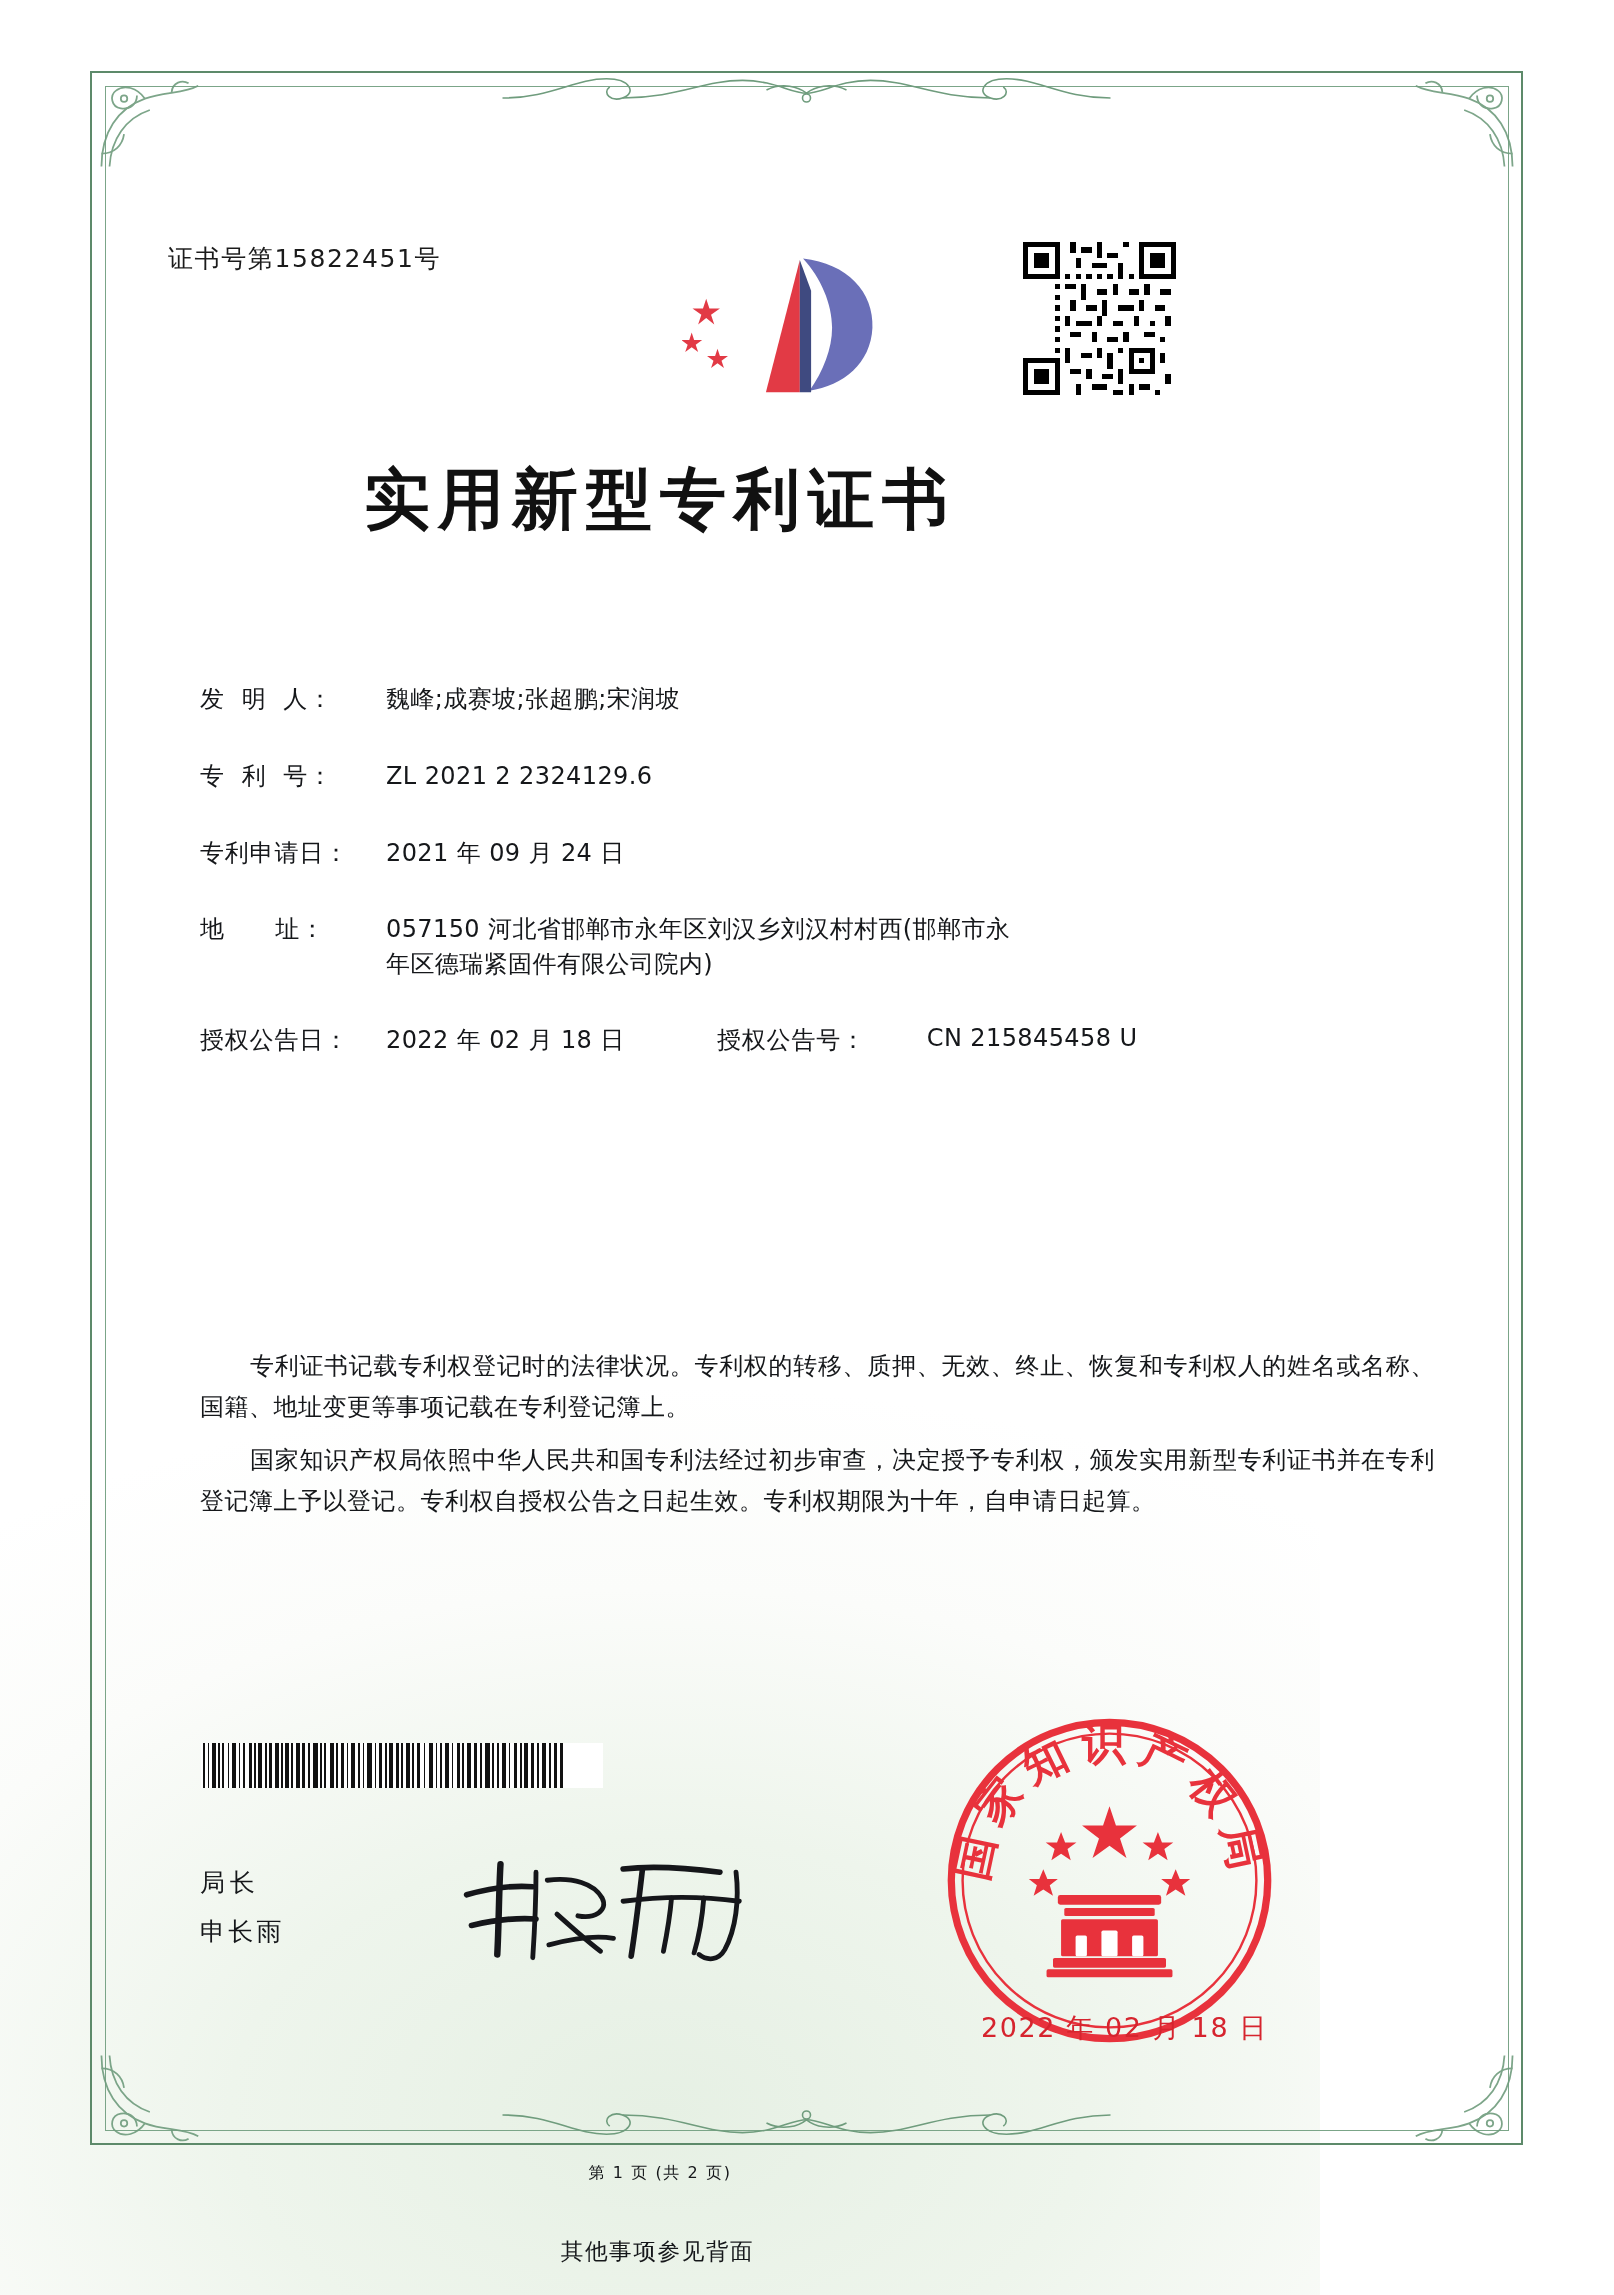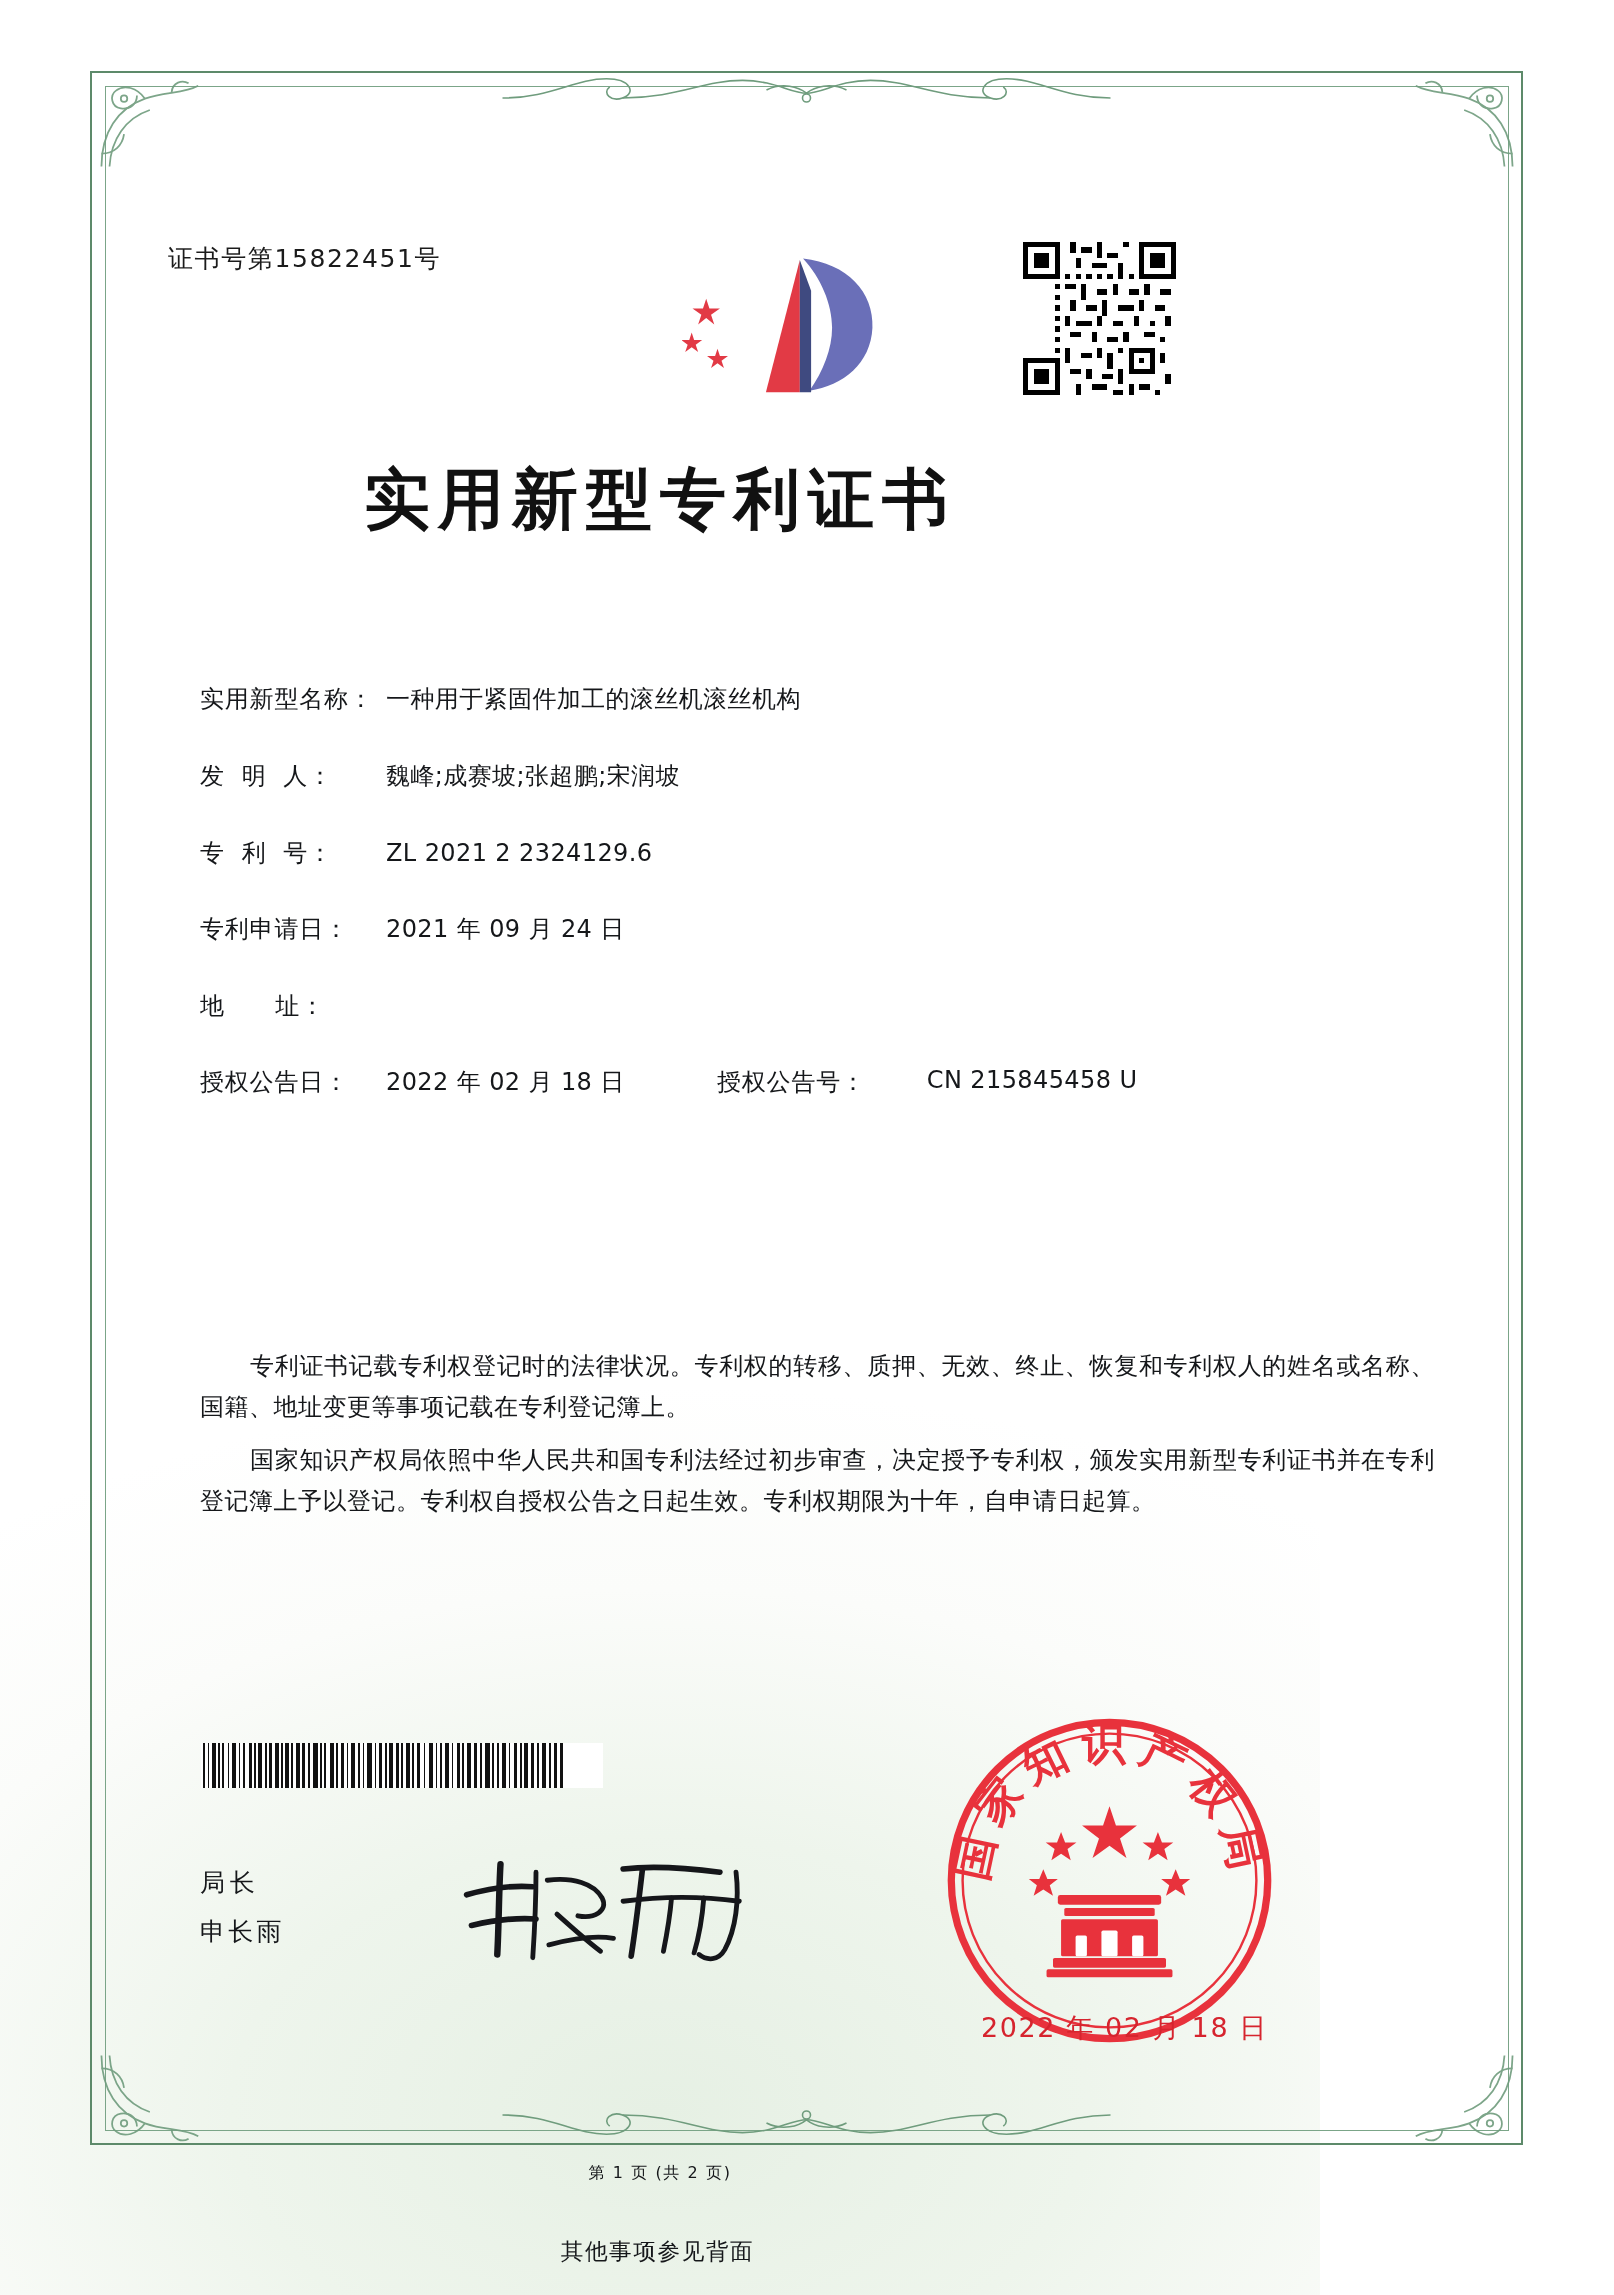--- a/index.html
+++ b/index.html
@@ -438,43 +438,43 @@
         <rect x="22" y="27" width="2" height="1"></rect>
           <rect x="25" y="28" width="1" height="1"></rect>
       </g>
     </svg>
   </div>
 
   <div class="title">实用新型专利证书</div>
 
   <div class="fields">
 
-    <div class="field-row">
-      <div class="field-label">实用新型名称：</div>
-      <div class="field-value">一种用于紧固件加工的滚丝机滚丝机构</div>
-    </div>
 
     <div class="field-row">
       <div class="field-label">发  明  人：</div>
       <div class="field-value">魏峰;成赛坡;张超鹏;宋润坡</div>
     </div>
 
     <div class="field-row">
       <div class="field-label">专  利  号：</div>
       <div class="field-value">ZL 2021 2 2324129.6</div>
     </div>
 
     <div class="field-row">
       <div class="field-label">专利申请日：</div>
       <div class="field-value">2021 年 09 月 24 日</div>
     </div>
 
 
     <div class="field-row">
       <div class="field-label">地      址：</div>
+      <div class="field-value">
+        <span>057150 河北省邯郸市永年区刘汉乡刘汉村村西(邯郸市永</span>
+        <span class="line2">年区德瑞紧固件有限公司院内)</span>
+      </div>
     </div>
 
     <div class="grant-row">
       <div class="grant-left">
         <div class="field-label">授权公告日：</div>
         <div class="field-value">2022 年 02 月 18 日</div>
       </div>
       <div class="grant-right">
         <div class="glabel">授权公告号：</div>
         <div class="field-value">CN 215845458 U</div>

